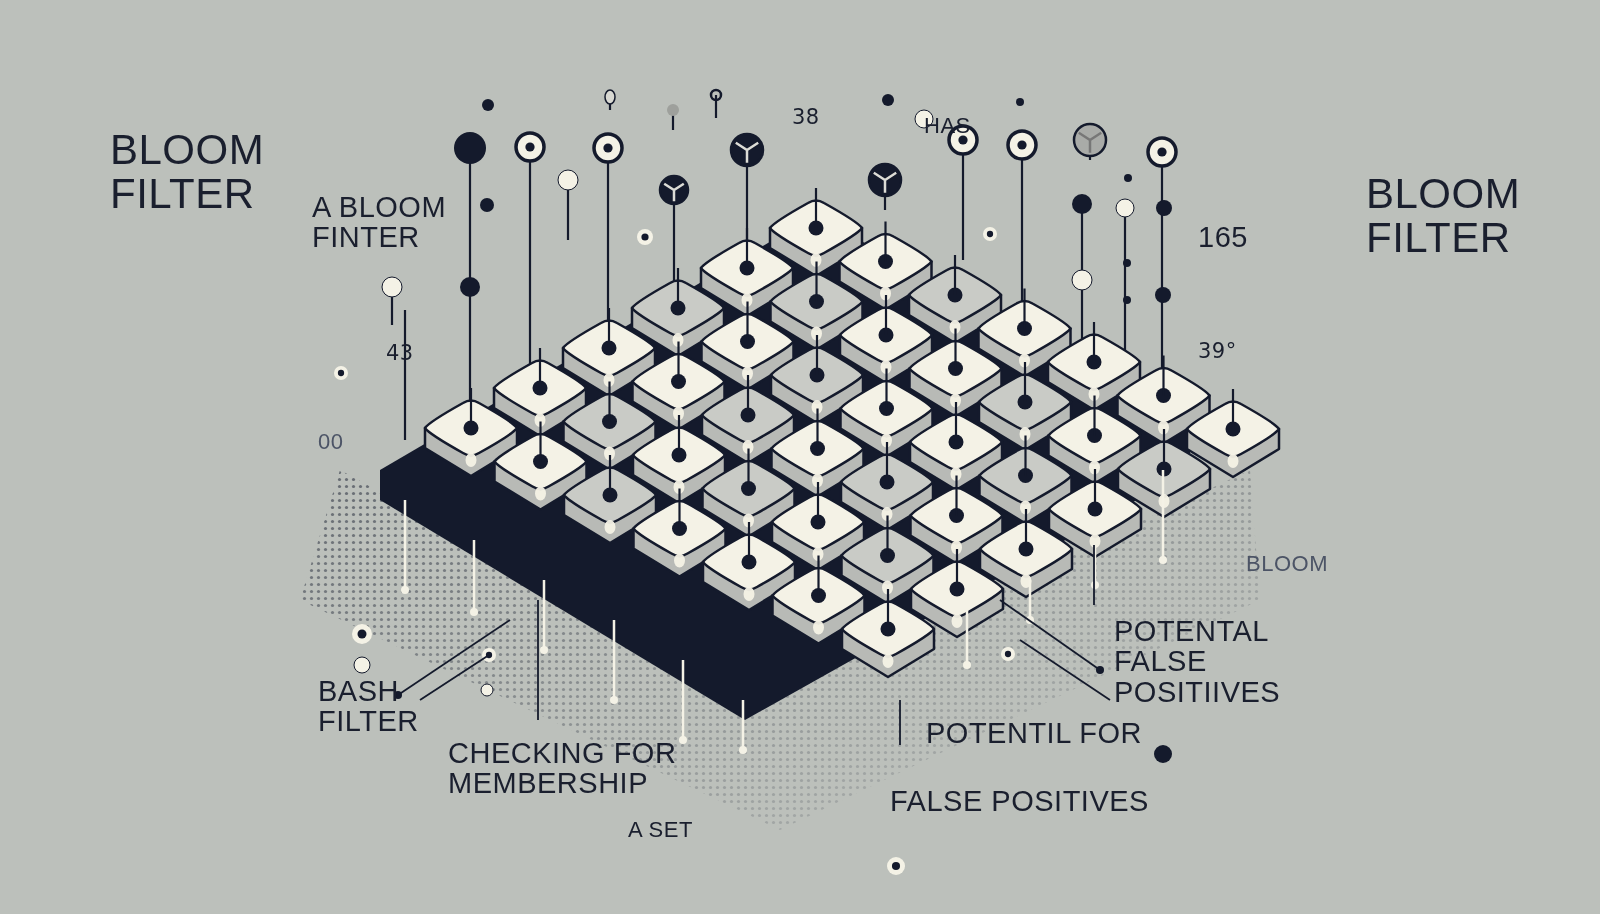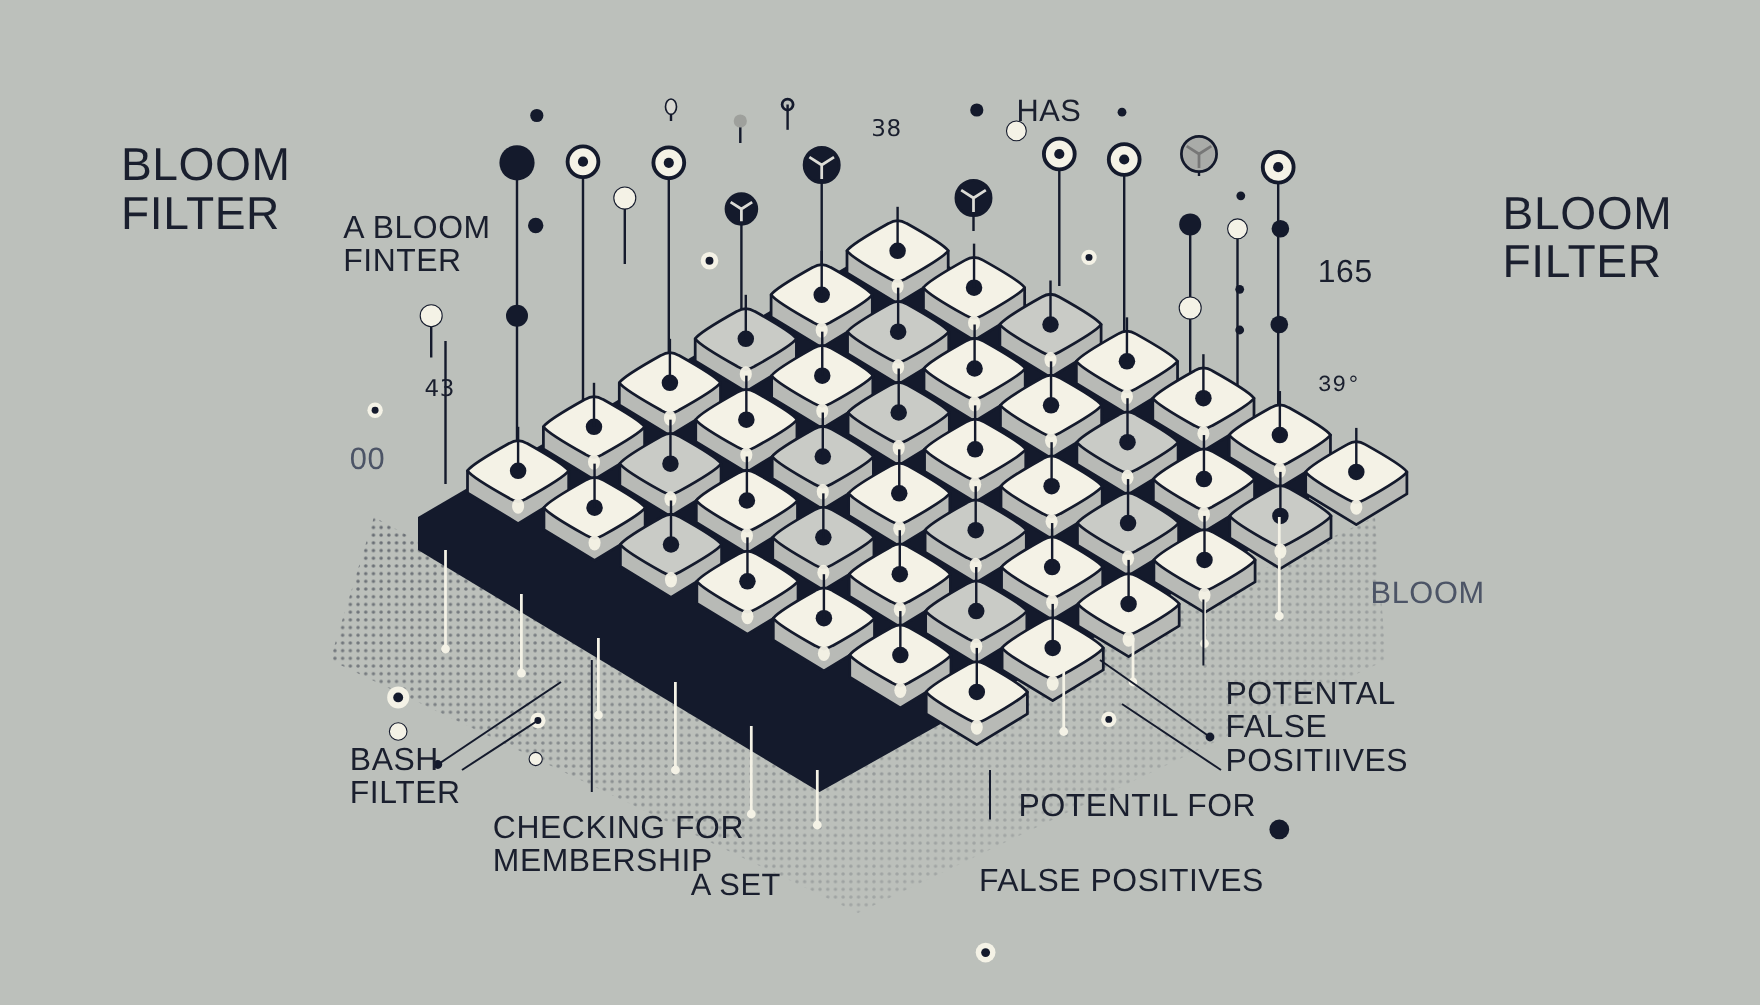--- a/index.html
+++ b/index.html
@@ -9,21 +9,21 @@
     position: relative;
     font-family: "Liberation Sans", "DejaVu Sans", sans-serif;
   }
   #stage { position: absolute; left: 0; top: 0; width: 1600px; height: 914px; }
   .label {
     position: absolute; color: #1a1f2e; letter-spacing: 0.5px;
     line-height: 1.05; white-space: pre; font-weight: 400;
   }
   .big { font-size: 42px; }
   .mid { font-size: 29px; }
-  .small { font-size: 28px; }
+  .small { font-size: 22px; margin-top: 28px; }
   .num { font-size: 21px; font-family: "DejaVu Sans", sans-serif; }
   .faint { color: #4c5466; }
 </style>
 </head>
 <body>
 
 <div id="stage">
   <svg id="art" width="1600" height="914" viewBox="0 0 1600 914" xmlns="http://www.w3.org/2000/svg">
     <defs>
       <pattern id="halftone" width="7" height="7" patternUnits="userSpaceOnUse">
@@ -462,15 +462,15 @@
   <div class="label mid" style="left:1114px;top:616px;">POTENTAL
 FALSE
 POSITIIVES</div>
   <div class="label mid" style="left:926px;top:718px;">POTENTIL FOR</div>
   <div class="label mid" style="left:890px;top:766px;margin-top:20px;">FALSE POSITIVES</div>
   <div class="label small faint" style="left:1246px;top:524px;">BLOOM</div>
 
   <div class="label num" style="left:792px;top:106px;">38</div>
   <div class="label num" style="left:386px;top:342px;">43</div>
   <div class="label small faint" style="left:318px;top:402px;">00</div>
-  <div class="label mid" style="left:1198px;top:232px;">165</div>
-  <div class="label num" style="left:1198px;top:340px;font-family:Liberation Mono, monospace;">39°</div>
+  <div class="label mid" style="left:1198px;top:222px;">165</div>
+  <div class="label num" style="left:1198px;top:340px;">39°</div>
 </div>
 
 </body></html>

